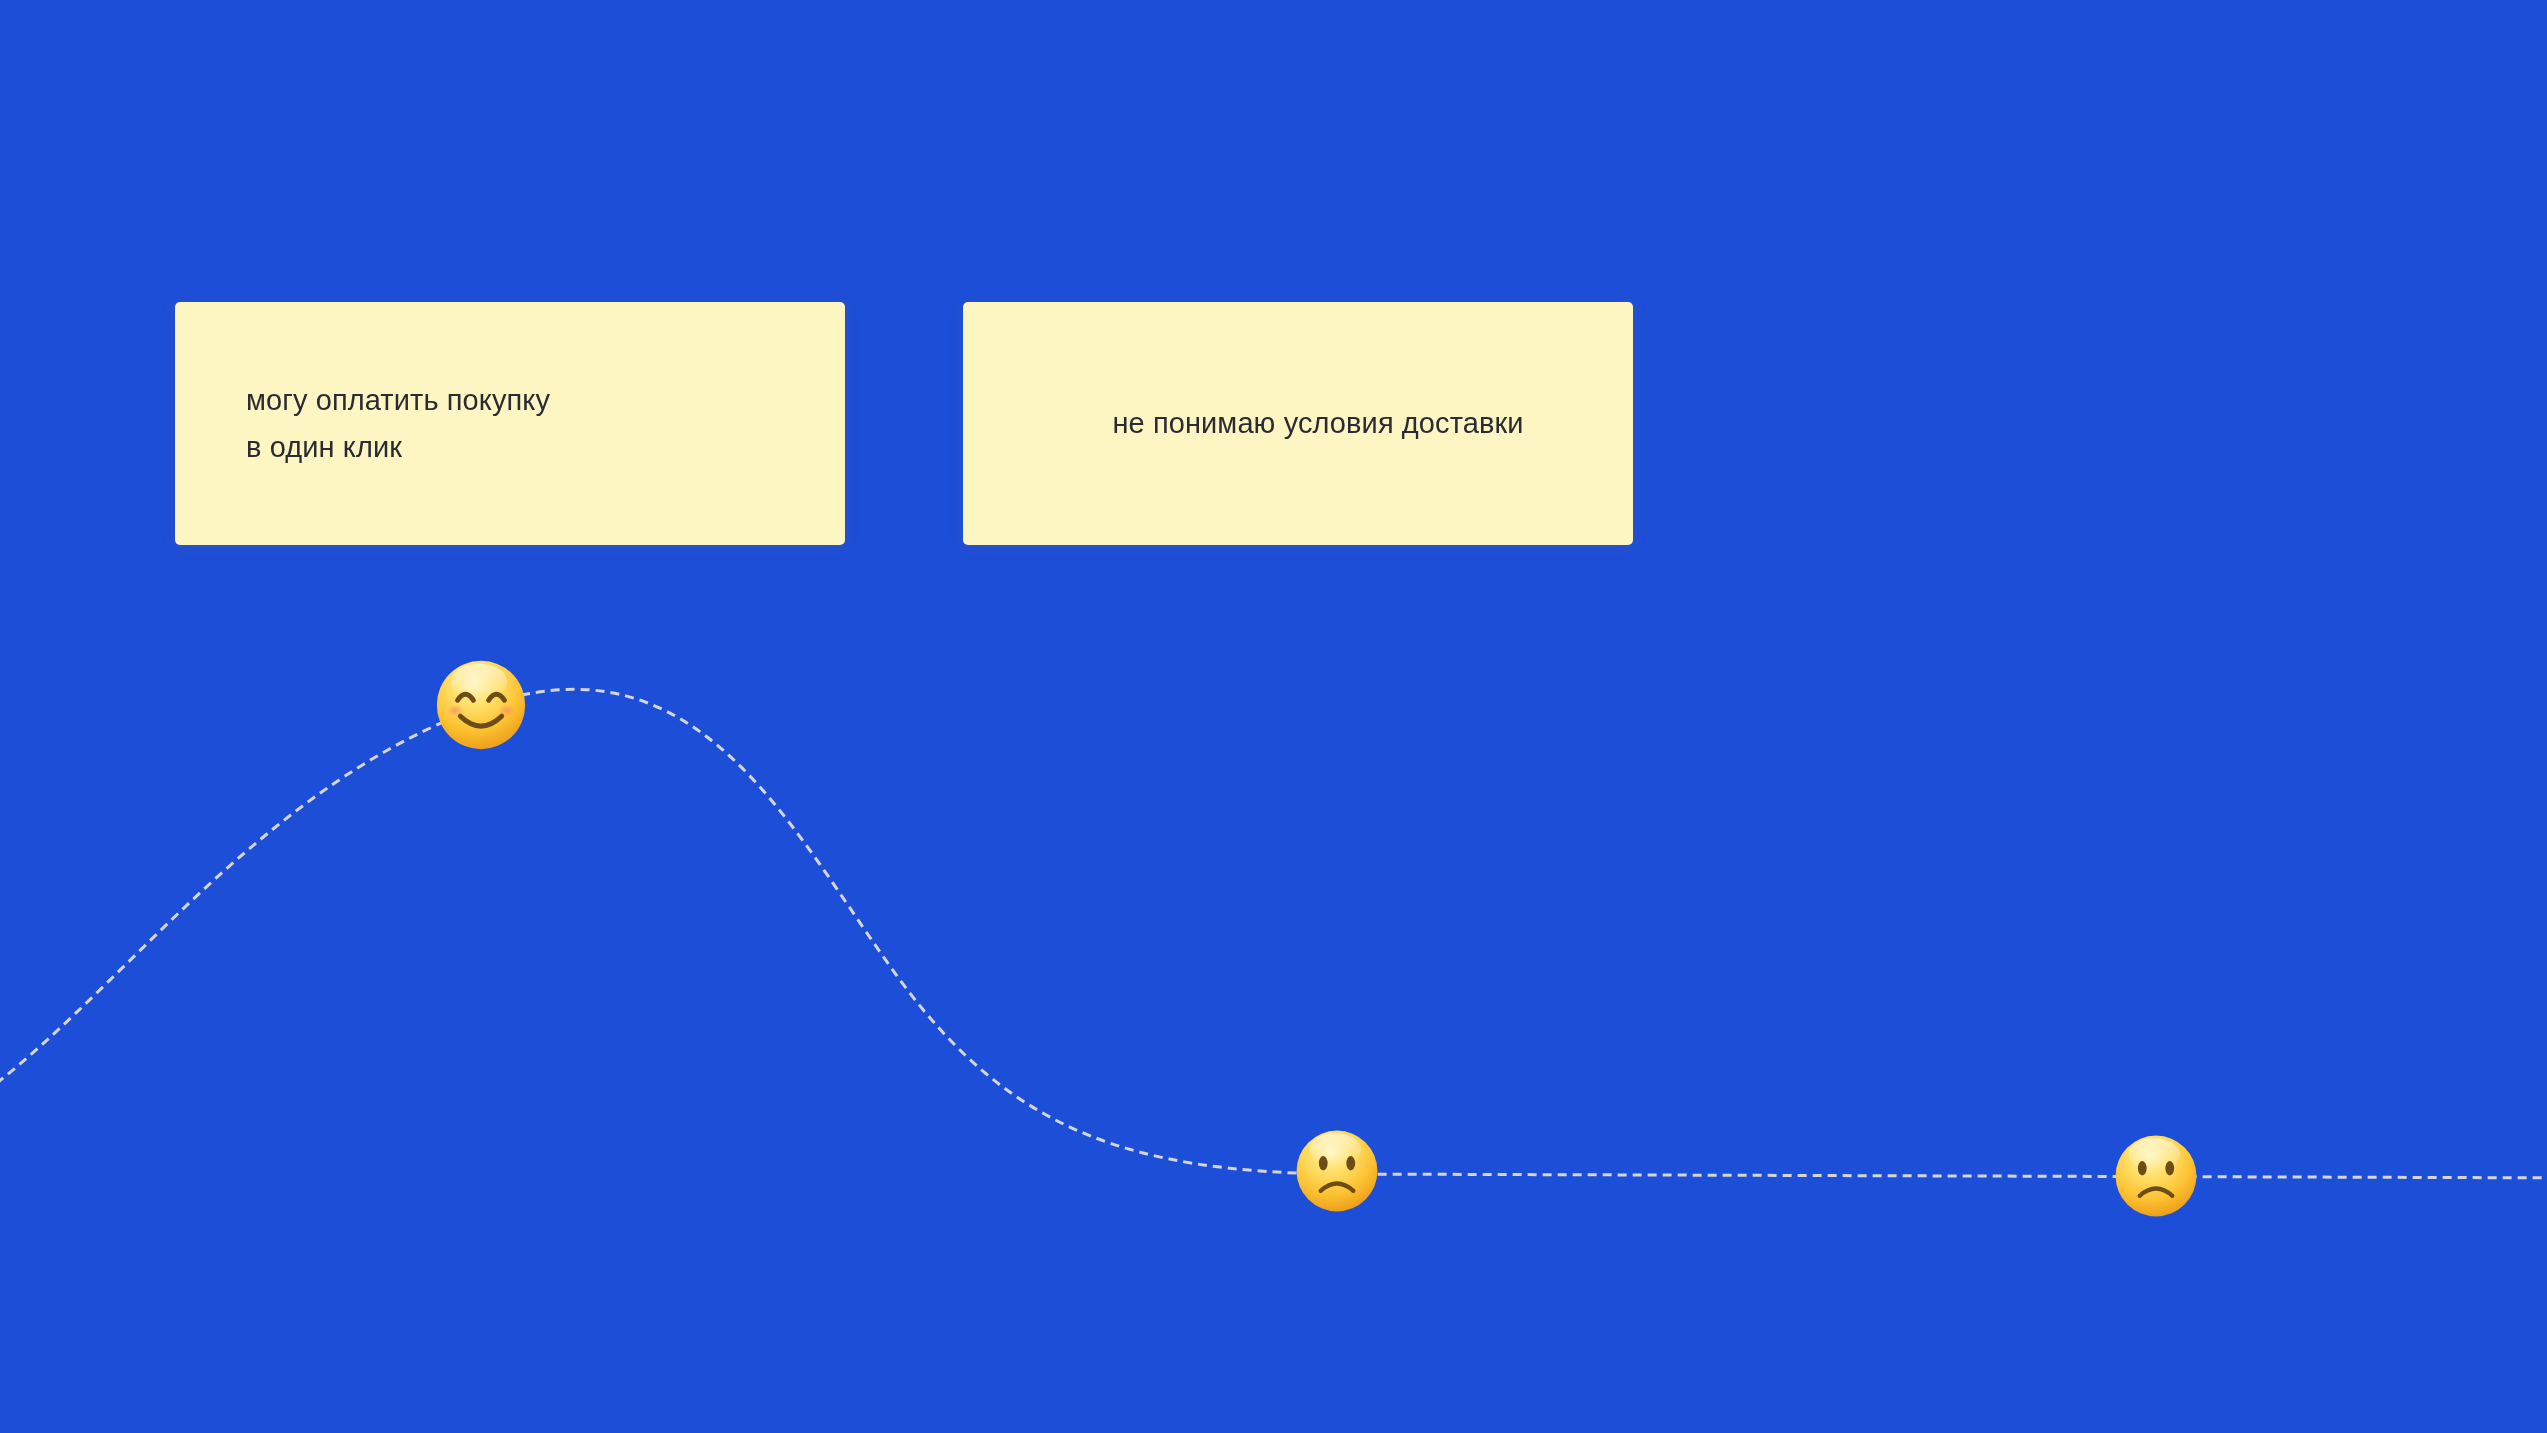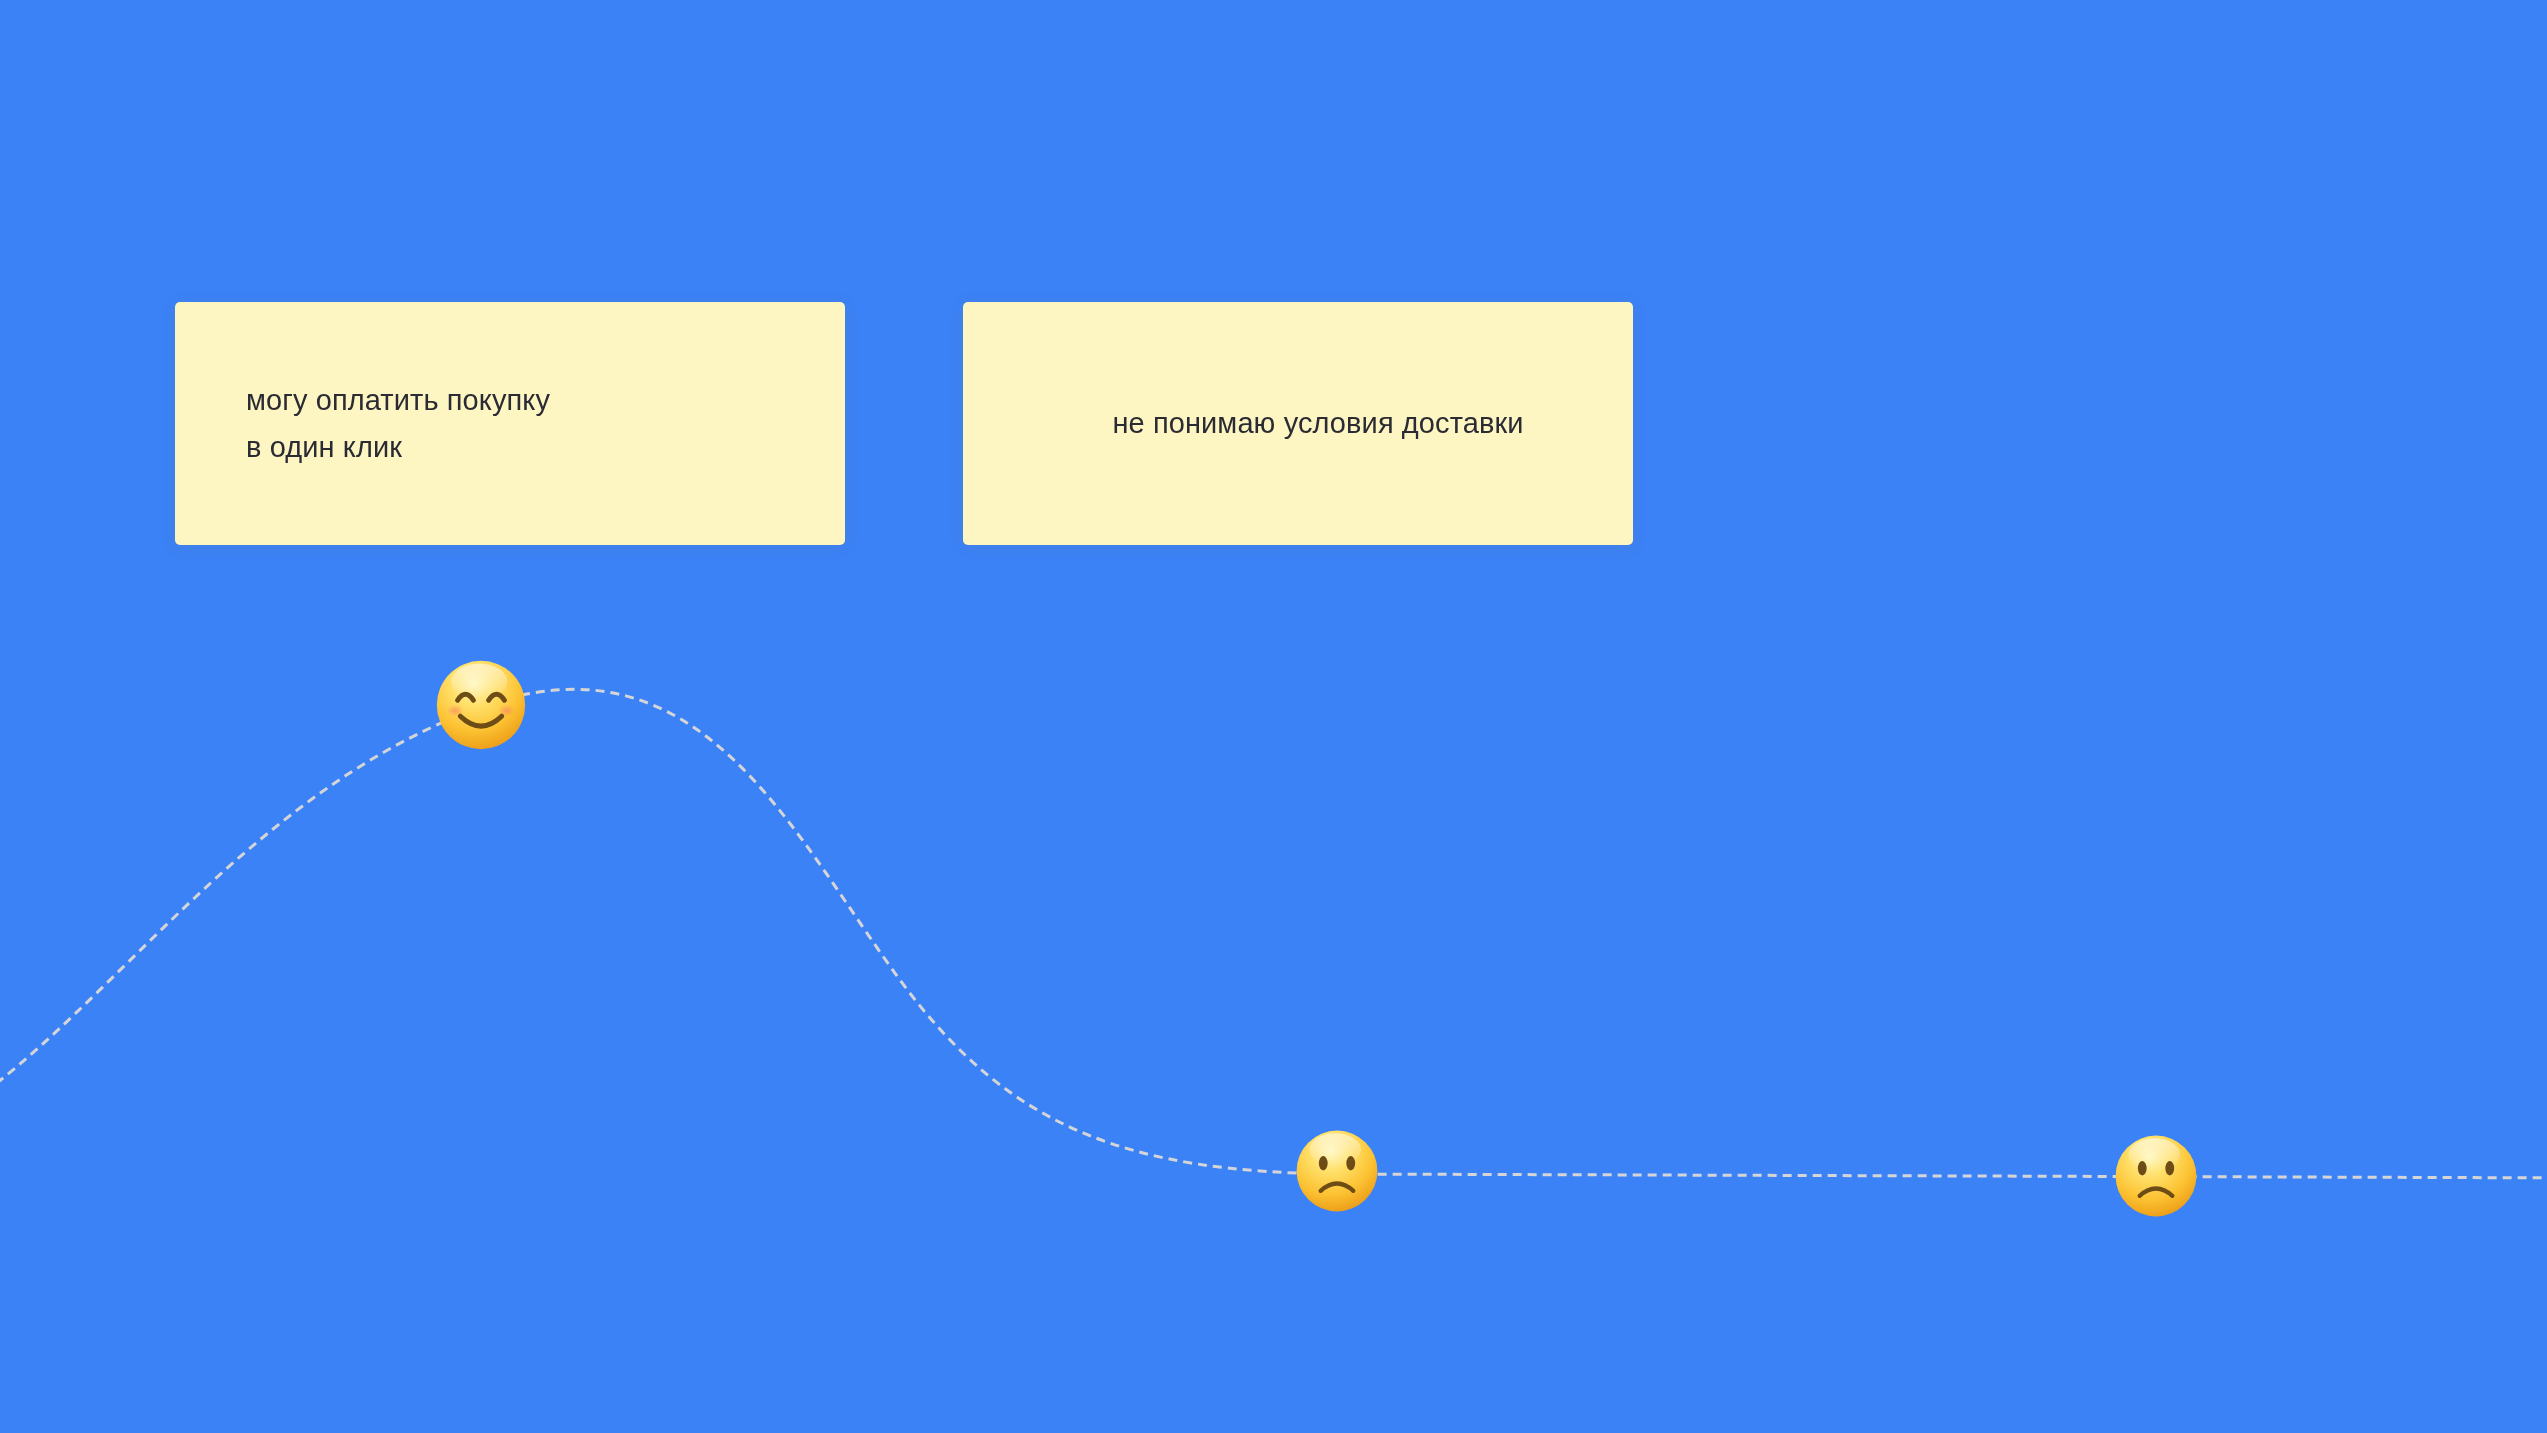--- a/index.html
+++ b/index.html
@@ -7,21 +7,21 @@
     padding: 0;
     background: #ffffff;
   }
   body {
     font-family: "Liberation Sans", "DejaVu Sans", sans-serif;
   }
   #stage {
     position: relative;
     width: 2547px;
     height: 1433px;
-    background: #3b82f6;
+    background: #1d4ed8;
     overflow: hidden;
   }
 
   
   #journey-curve {
     position: absolute;
     left: 0;
     top: 0;
     width: 2547px;
     height: 1433px;

